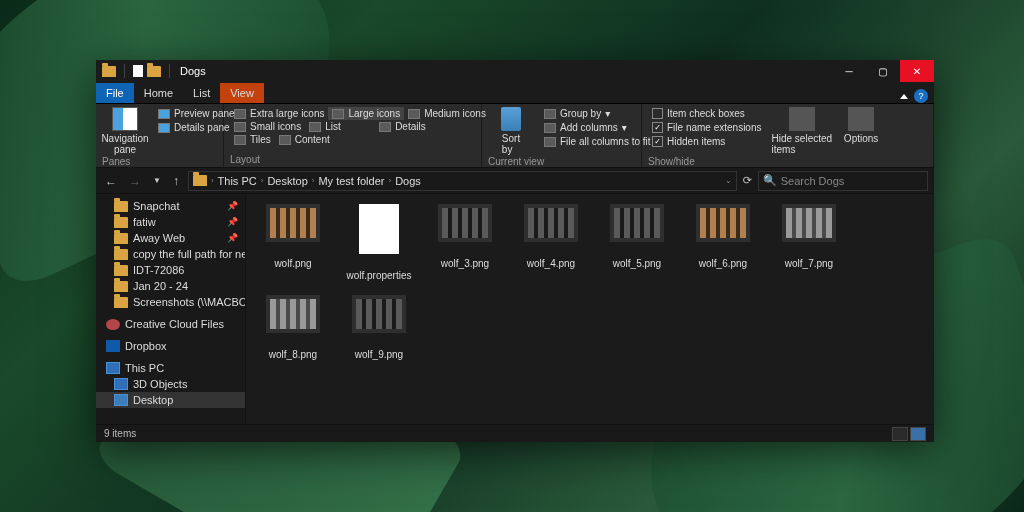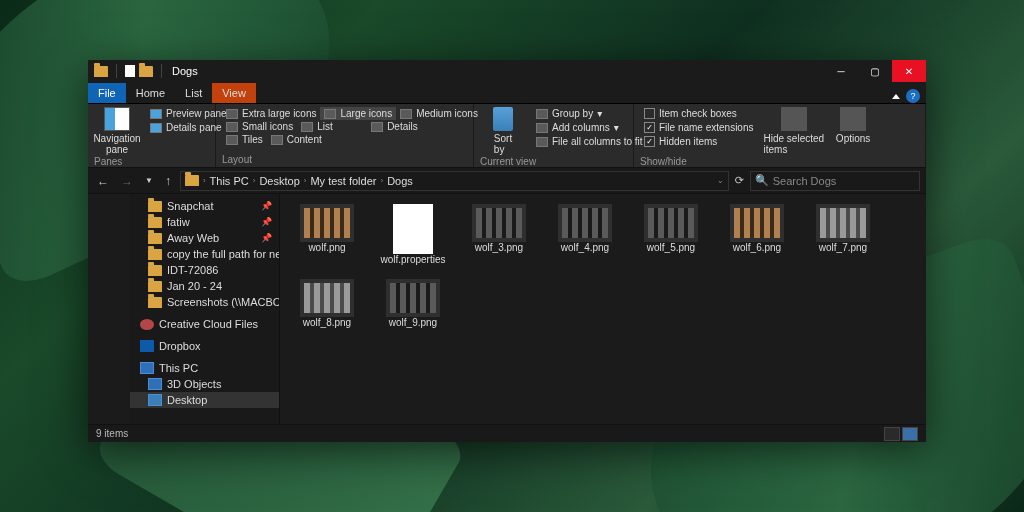--- a/index.html
+++ b/index.html
@@ -6,21 +6,21 @@
   body {
     width: 1024px; height: 512px;
     background: linear-gradient(135deg,#0a2a18 0%,#1a4a2a 25%,#0f3020 50%,#2a5a3a 75%,#0a2818 100%);
     position: relative; overflow: hidden;
   }
   .leaf { position:absolute; background: linear-gradient(120deg,#163f27,#2d6b43,#1a4a2e); border-radius:50% 10% 50% 10%; opacity:.9;}
   .l1{width:400px;height:260px;top:-40px;left:-60px;transform:rotate(-25deg);}
   .l2{width:420px;height:280px;bottom:-60px;right:-40px;transform:rotate(160deg);}
   .l3{width:320px;height:200px;bottom:-40px;left:120px;transform:rotate(30deg);background:linear-gradient(120deg,#204f32,#3a7c50);}
   .window {
-    position:absolute; left:88px; top:60px; width:838px; height:380px;
+    position:absolute; left:96px; top:60px; width:838px; height:380px;
     background:#1b1b1b; color:#fff; font-size:11px;
     box-shadow:0 10px 40px rgba(0,0,0,.6);
   }
   .titlebar { height:22px; background:#1b1b1b; display:flex; align-items:center; padding-left:6px;}
   .titlebar .ticons{display:flex;gap:4px;align-items:center;}
   .folder-icon{width:14px;height:11px;background:#d9a441;border-radius:1px 1px 0 0;position:relative;}
   .folder-icon::before{content:"";position:absolute;top:-3px;left:0;width:6px;height:3px;background:#d9a441;border-radius:1px 1px 0 0;}
   .titlebar .sep{width:1px;height:14px;background:#444;margin:0 4px;}
   .title{margin-left:6px;color:#fff;}
   .winbtns{margin-left:auto;display:flex;}
@@ -49,30 +49,30 @@
   .addr{height:26px;background:#191919;display:flex;align-items:center;gap:6px;padding:0 6px;border-bottom:1px solid #111;}
   .navarrow{color:#ccc;font-size:12px;padding:0 3px;}
   .navarrow.dis{color:#666;}
   .bc{flex:1;height:20px;background:#191919;border:1px solid #333;display:flex;align-items:center;padding:0 4px;gap:2px;font-size:11px;color:#ddd;}
   .bc .fi{width:14px;height:11px;}
   .bc .ch{color:#888;font-size:8px;margin:0 2px;}
   .bc .dd{margin-left:auto;color:#888;font-size:8px;}
   .ref{color:#ccc;}
   .search{width:170px;height:20px;background:#191919;border:1px solid #333;display:flex;align-items:center;padding:0 4px;gap:4px;color:#888;}
   .content{display:flex;height:230px;}
-  .sidebar{width:150px;background:#191919;border-right:1px solid #111;overflow:hidden;padding-top:4px;margin-left:42px;}
+  .sidebar{width:150px;background:#191919;border-right:1px solid #111;overflow:hidden;padding-top:4px;}
   .sbi{display:flex;align-items:center;gap:5px;padding:2px 6px 2px 18px;font-size:11px;color:#ddd;white-space:nowrap;overflow:hidden;}
   .sbi .fi2{width:14px;height:11px;flex-shrink:0;}
   .sbi .pin{margin-left:auto;color:#777;font-size:9px;}
   .sbi.sel{background:#333;}
   .sbi.top{padding-left:10px;}
   .pcic{width:14px;height:12px;background:#2e6fb7;border:1px solid #4a8fd6;}
   .dbic{width:14px;height:12px;background:#0f5aa8;}
   .filegrid{flex:1;background:#1b1b1b;padding:10px 4px;display:flex;flex-wrap:wrap;align-content:flex-start;gap:0;}
-  .fitem{width:86px;display:flex;flex-direction:column;align-items:center;gap:0;margin-bottom:14px;font-size:10px;color:#ddd;text-align:center;}
+  .fitem{width:86px;display:flex;flex-direction:column;align-items:center;gap:16px;margin-bottom:14px;font-size:10px;color:#ddd;text-align:center;}
   .thumb{width:54px;height:38px;background:#2f2f2f;display:flex;align-items:center;justify-content:center;}
   .thumb.doc{background:#fff;width:40px;height:50px;}
   .sprite{width:46px;height:30px;background:
     repeating-linear-gradient(90deg,#b08050 0 6px,#3a2a1a 6px 10px),
     repeating-linear-gradient(0deg,rgba(0,0,0,.25) 0 5px,transparent 5px 10px);
   }
   .sprite.dark{background:
     repeating-linear-gradient(90deg,#5a5a5a 0 6px,#1a1a1a 6px 10px),
     repeating-linear-gradient(0deg,rgba(255,255,255,.15) 0 5px,transparent 5px 10px);
   }

